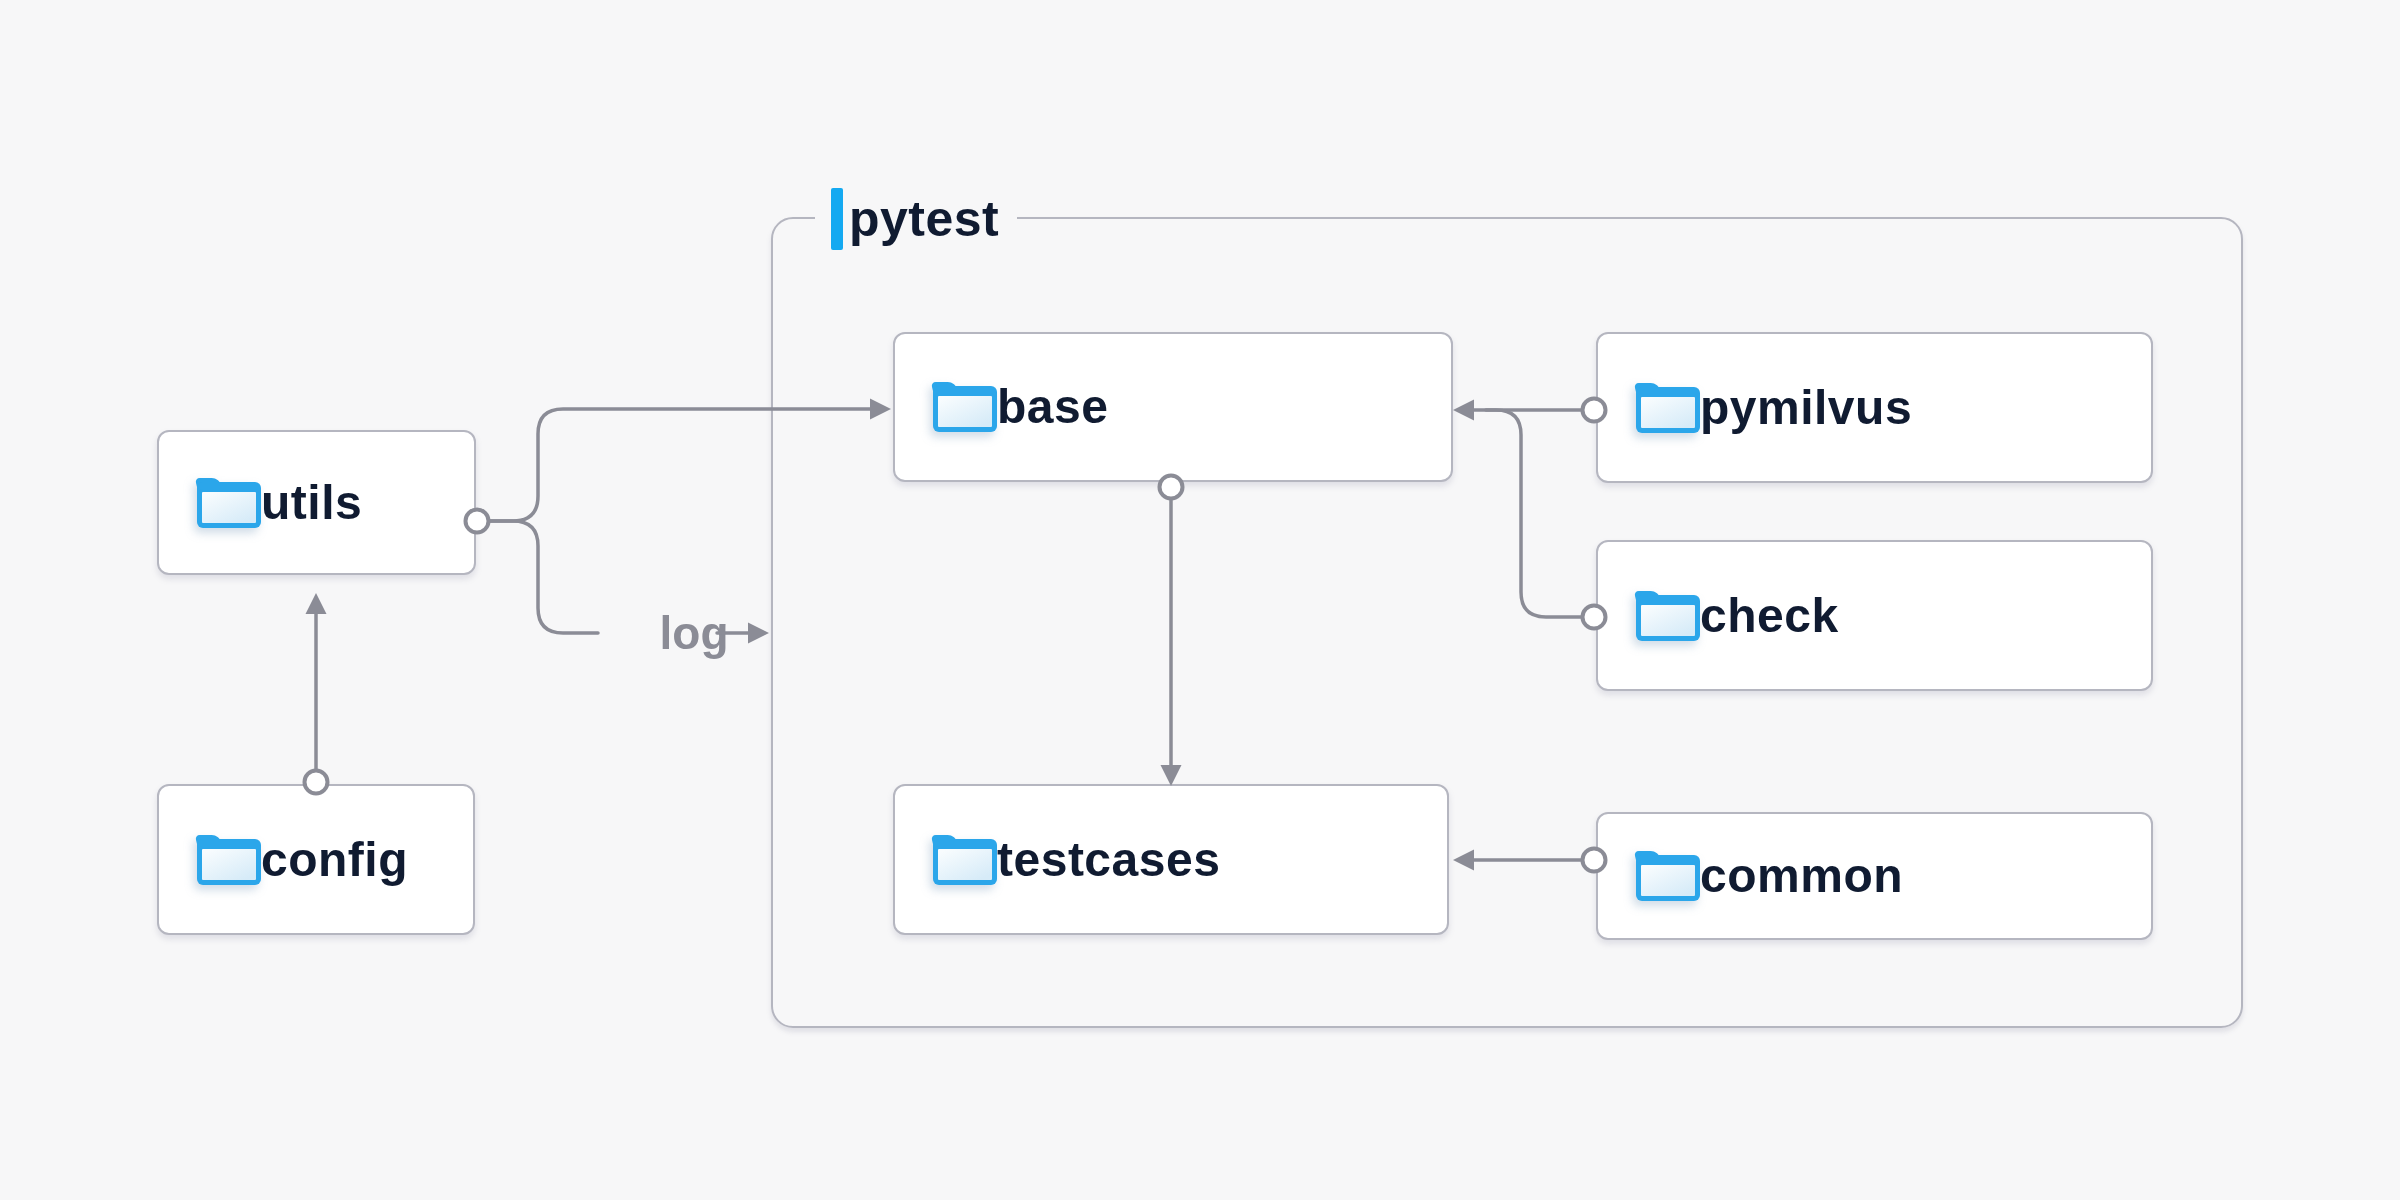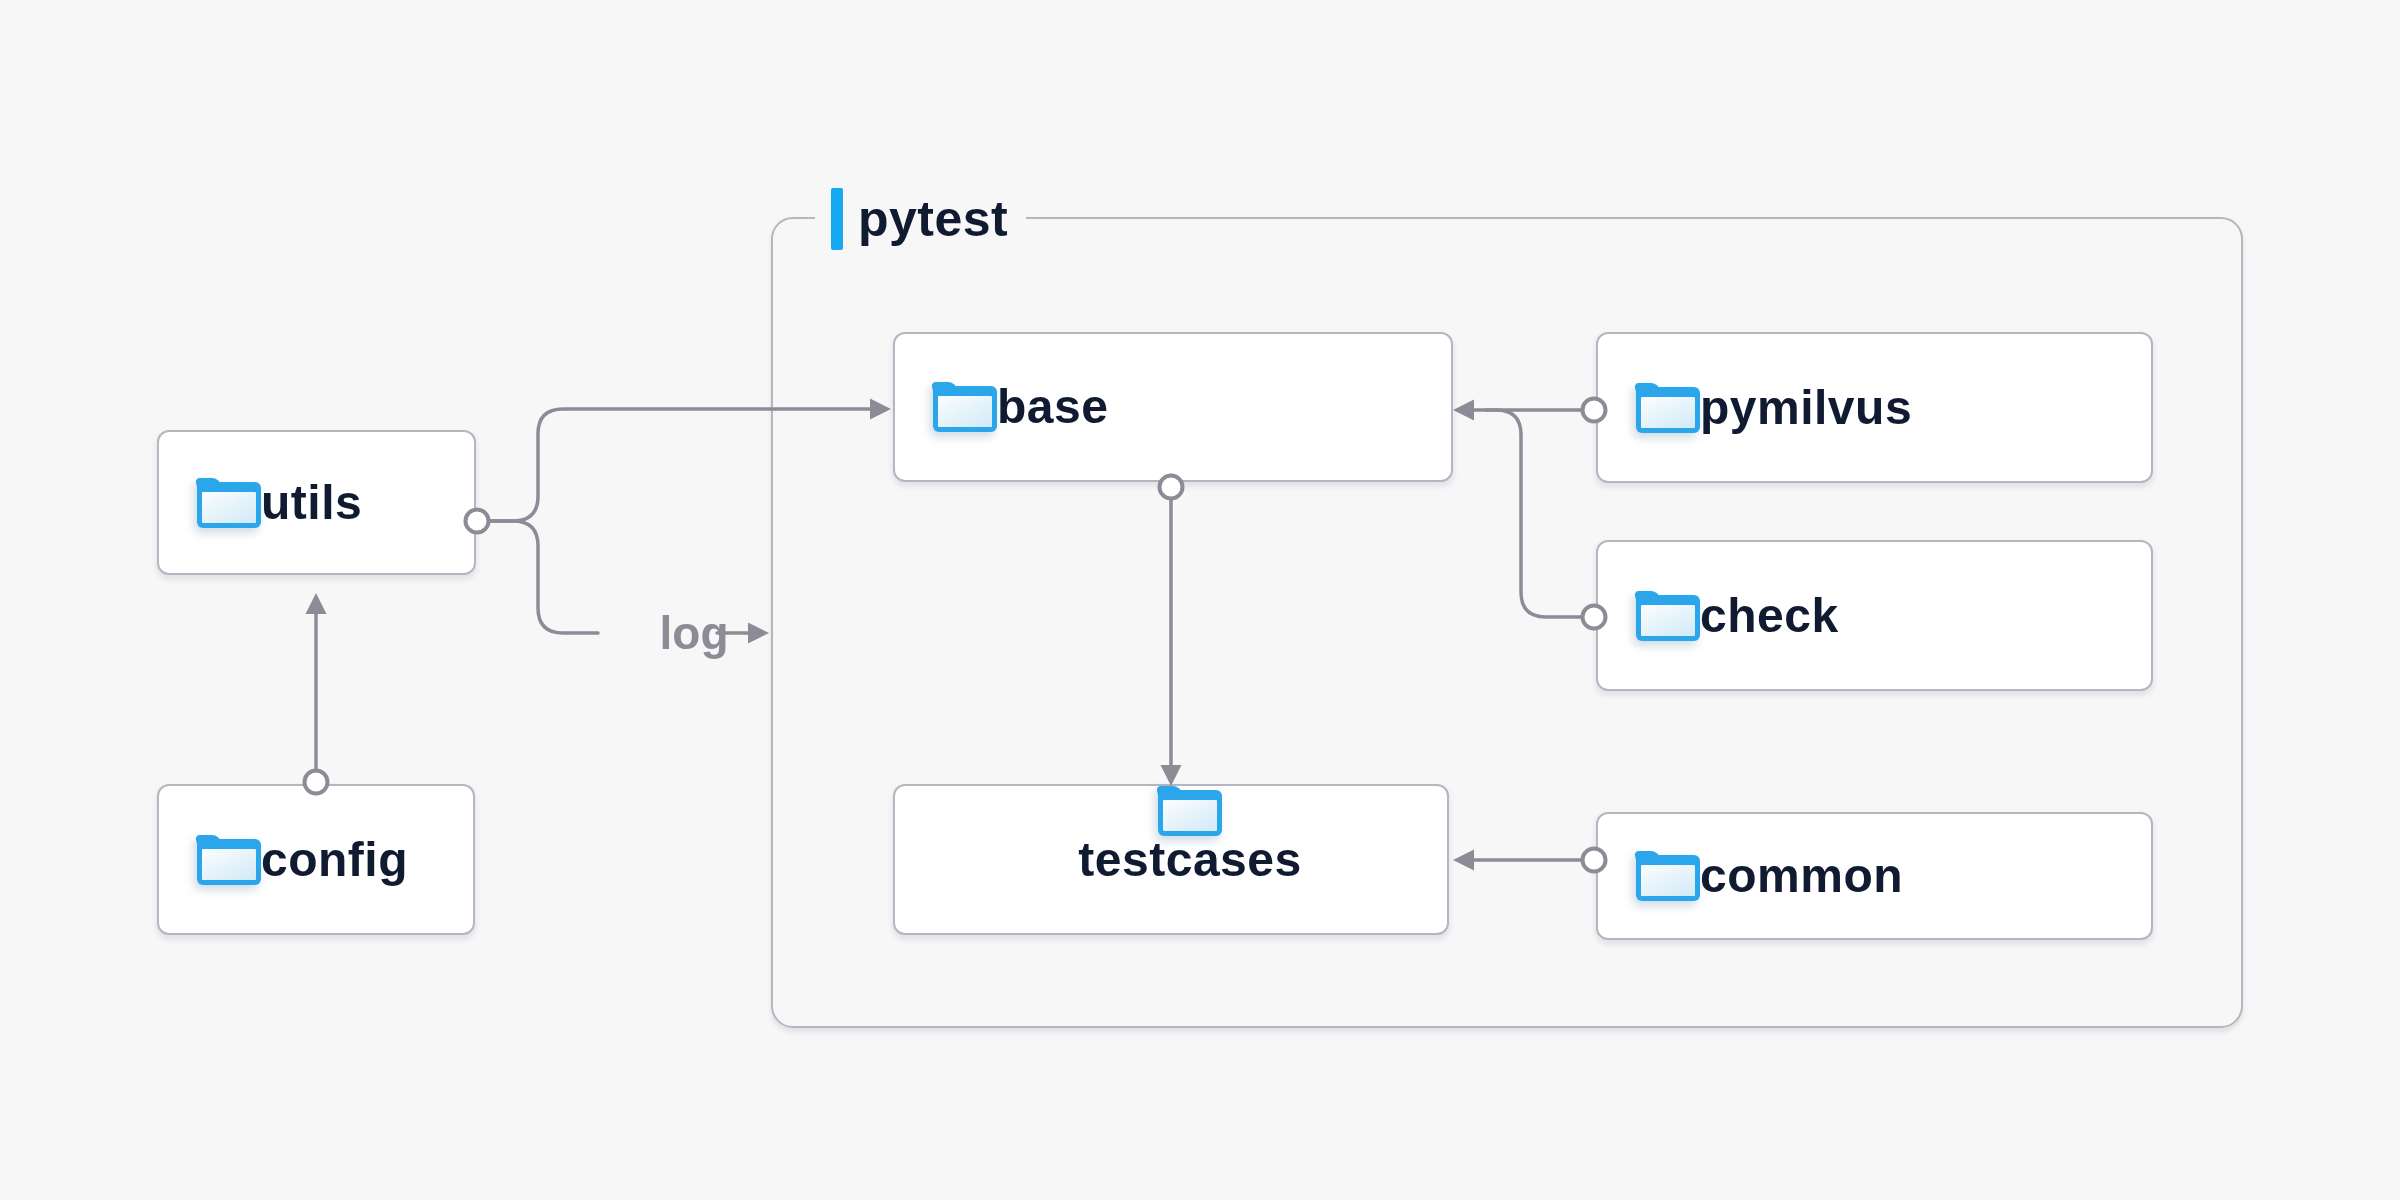--- a/index.html
+++ b/index.html
@@ -16,21 +16,21 @@
     left:771px;top:217px;width:1472px;height:811px;
     border:2px solid #b5b6c0;
     border-radius:22px;
     box-shadow:0 4px 5px rgba(120,120,150,.18);
     box-sizing:border-box;
   }
   .group-label{
     position:absolute;
     top:-32px;left:42px;
     height:64px;
-    display:flex;align-items:center;gap:15px;
+    display:flex;align-items:center;gap:6px;
     background:#f7f7f8;
     padding:0 18px 0 16px;
   }
   .group-label-bar{
     width:12px;height:62px;
     background:#14a9f1;
     border-radius:2px;
   }
   .group-label-text{
     font-size:50px;font-weight:700;color:#101b31;line-height:1;
@@ -49,21 +49,21 @@
   }
   .node-label{
     font-size:48px;font-weight:700;color:#101b31;line-height:1;
     letter-spacing:.5px;
   }
   .n-utils    {left:157px; top:430px; width:319px; height:145px;}
   .n-config   {left:157px; top:784px; width:318px; height:151px;}
   .n-base     {left:893px; top:332px; width:560px; height:150px;}
   .n-pymilvus {left:1596px;top:332px; width:557px; height:151px;}
   .n-check    {left:1596px;top:540px; width:557px; height:151px;}
-  .n-testcases{left:893px; top:784px; width:556px; height:151px;flex-direction:column;}
+  .n-testcases{left:893px; top:784px; width:556px; height:151px;}
   .n-common   {left:1596px;top:812px; width:557px; height:128px;}
   
   .folder{
     position:relative;width:64px;height:50px;flex-shrink:0;
     filter:drop-shadow(-3px 5px 5px rgba(100,140,175,.30));
   }
   .folder-tab{
     position:absolute;left:1px;top:0;width:25px;height:13px;
     background:#2ba6ea;border-radius:5px 8px 0 0;
     transform:skewX(14deg);transform-origin:0 100%;

